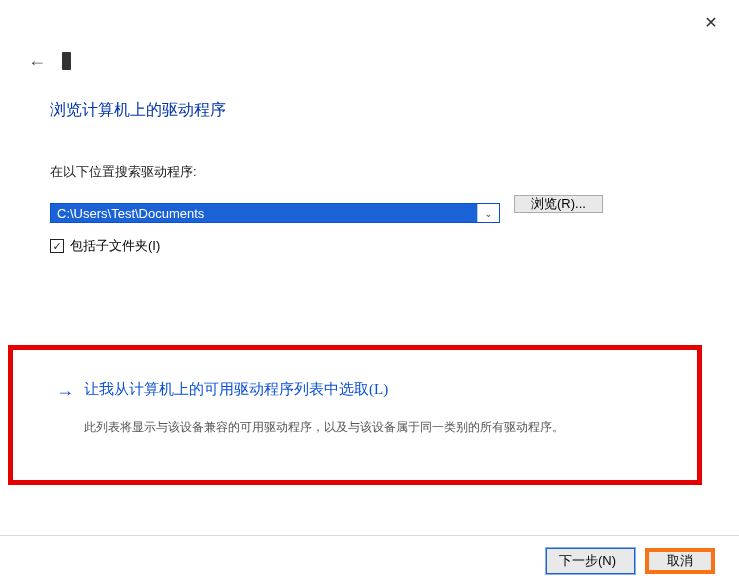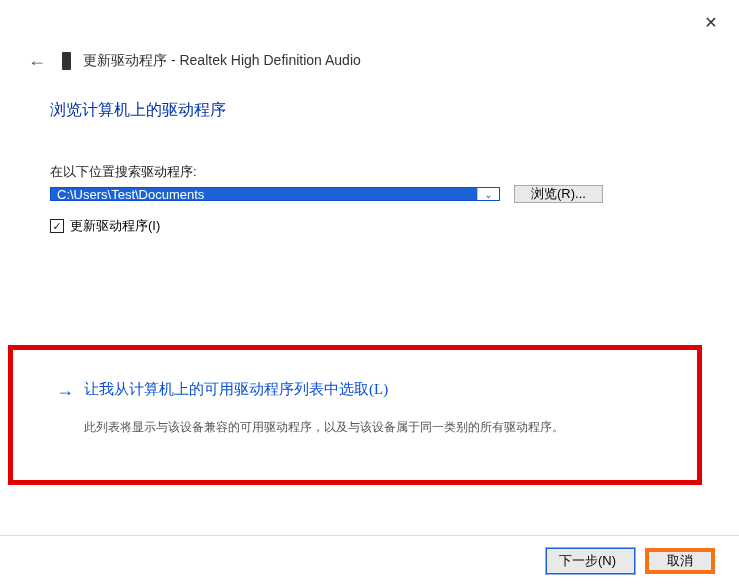--- a/index.html
+++ b/index.html
@@ -69,25 +69,26 @@
     margin-bottom: 4px;
   }
   .path-row {
     display: flex;
     align-items: center;
     gap: 14px;
     margin-bottom: 14px;
   }
   .path-combo {
     width: 450px;
-    height: 14px;
+    height: 20px;
     border: 1px solid #0a4fd6;
     display: flex;
     align-items: flex-start;
     background: #fff;
+    margin-top: 18px;
   }
   .path-value {
     flex: 1;
     height: 100%;
     background: #1a62d6;
     color: #fff;
     padding: 0 6px;
     display: flex;
     align-items: center;
     font-size: 13px;
@@ -202,45 +203,40 @@
 
 <div class="close-btn">
   <span>✕</span>
 </div>
 
 <div class="header">
   <div class="back-arrow">
     <span>←</span>
   </div>
   <span class="device-icon"></span>
-  <span class="header-title">
-    <span>更新驱动程序</span>
-    <span> - </span>
-    <span>Realtek High Definition Audio</span>
-  </span>
 </div>
 
 <div class="main">
   <div class="page-title">浏览计算机上的驱动程序</div>
 
   <div class="search-label">在以下位置搜索驱动程序:</div>
 
   <div class="path-row">
     <div class="path-combo">
       <div class="path-value">C:\Users\Test\Documents</div>
       <div class="combo-chevron">⌄</div>
     </div>
     <div class="browse-btn">浏览(R)...</div>
   </div>
 
   <div class="checkbox-row">
     <div class="checkbox">
       <span>✓</span>
     </div>
-    <span>更新驱动程序(I)</span>
+    <span>包括子文件夹(I)</span>
   </div>
 </div>
 
 <div class="highlight-box"></div>
 
 <div class="option-link">
   <div class="option-row">
     <span class="option-arrow">→</span>
     <span class="option-title">让我从计算机上的可用驱动程序列表中选取(L)</span>
   </div>

